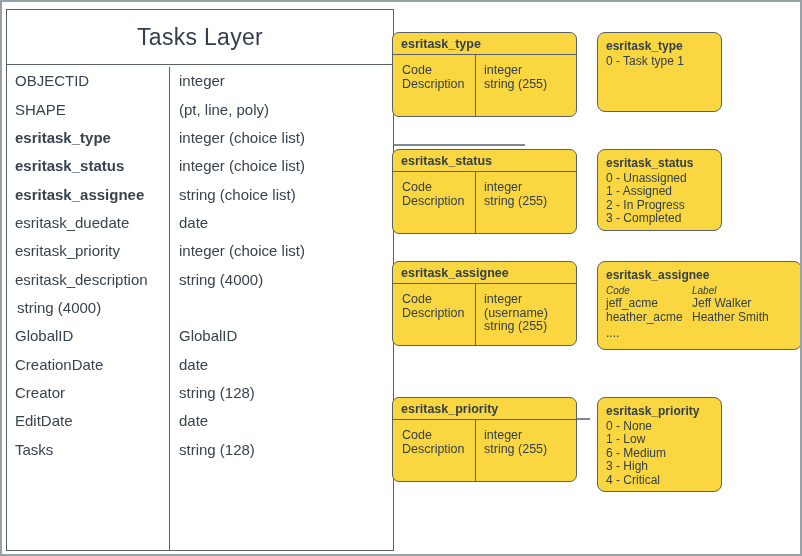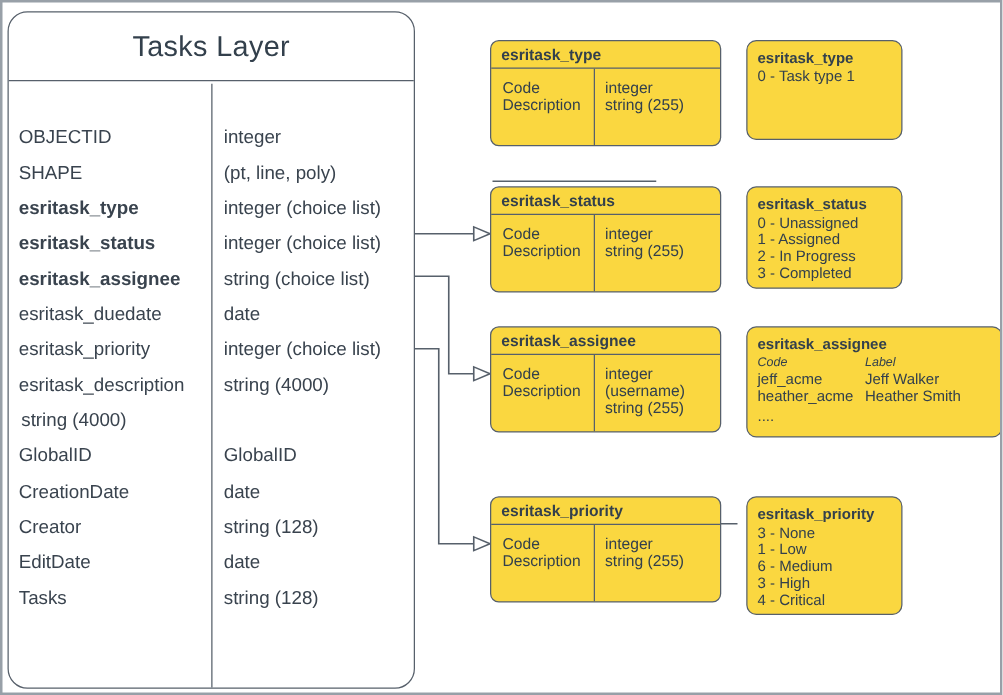--- a/index.html
+++ b/index.html
@@ -4,25 +4,25 @@
 <style>
   html,body{margin:0;padding:0;background:#e8e8e8;}
   *{box-sizing:border-box;font-family:"Liberation Sans", sans-serif;}
   .canvas{
     position:relative;width:802px;height:556px;background:#ffffff;
     border:2px solid #98a0a8;overflow:hidden;
   }
   svg.connectors{position:absolute;left:0;top:0;width:802px;height:556px;pointer-events:none;}
 
   
-  .tl{position:absolute;left:4px;top:7px;width:326px;height:542px;
-      background:#ffffff;border:1.6px solid #57606B;border-radius:16px;}
+  .tl{position:absolute;left:4px;top:7px;width:388px;height:542px;
+      background:#ffffff;border:1.6px solid #57606B;border-radius:0;}
   .tl-title{height:55px;display:flex;align-items:center;justify-content:center;
       font-size:23px;color:#33404C;border-bottom:1.4px solid #57606B;letter-spacing:.3px;}
-  .tl-rows{position:absolute;left:0;top:56.5px;right:0;bottom:0;padding-top:29px;}
+  .tl-rows{position:absolute;left:0;top:56.5px;right:0;bottom:0;}
   .tl-vdiv{position:absolute;left:162px;top:56.5px;bottom:0;width:1.3px;background:#57606B;}
   .row{display:flex;height:28.35px;align-items:center;font-size:15px;color:#39434E;}
   .fname{width:162px;padding-left:8px;}
   .ftype{padding-left:10px;}
   .bold .fname{font-weight:bold;}
 
   
   .ft{position:absolute;left:390px;width:185px;height:85px;background:#FAD740;
       border:1.5px solid #57606B;border-radius:7px;color:#33404C;}
   .ft-h{height:22px;display:flex;align-items:center;padding-left:8px;
@@ -213,20 +213,20 @@
     </div>
     <div class="db-entry">
       <span class="c1">heather_acme</span>
       <span class="c2">Heather Smith</span>
     </div>
     <div class="db-line" style="margin-top:3px">....</div>
   </div>
 
   <div class="db" style="top:395px;height:95px">
     <div class="db-title">esritask_priority</div>
-    <div class="db-line">3 - None</div>
+    <div class="db-line">0 - None</div>
     <div class="db-line">1 - Low</div>
     <div class="db-line">6 - Medium</div>
     <div class="db-line">3 - High</div>
     <div class="db-line">4 - Critical</div>
   </div>
 
 </div>
 
 </body></html>

